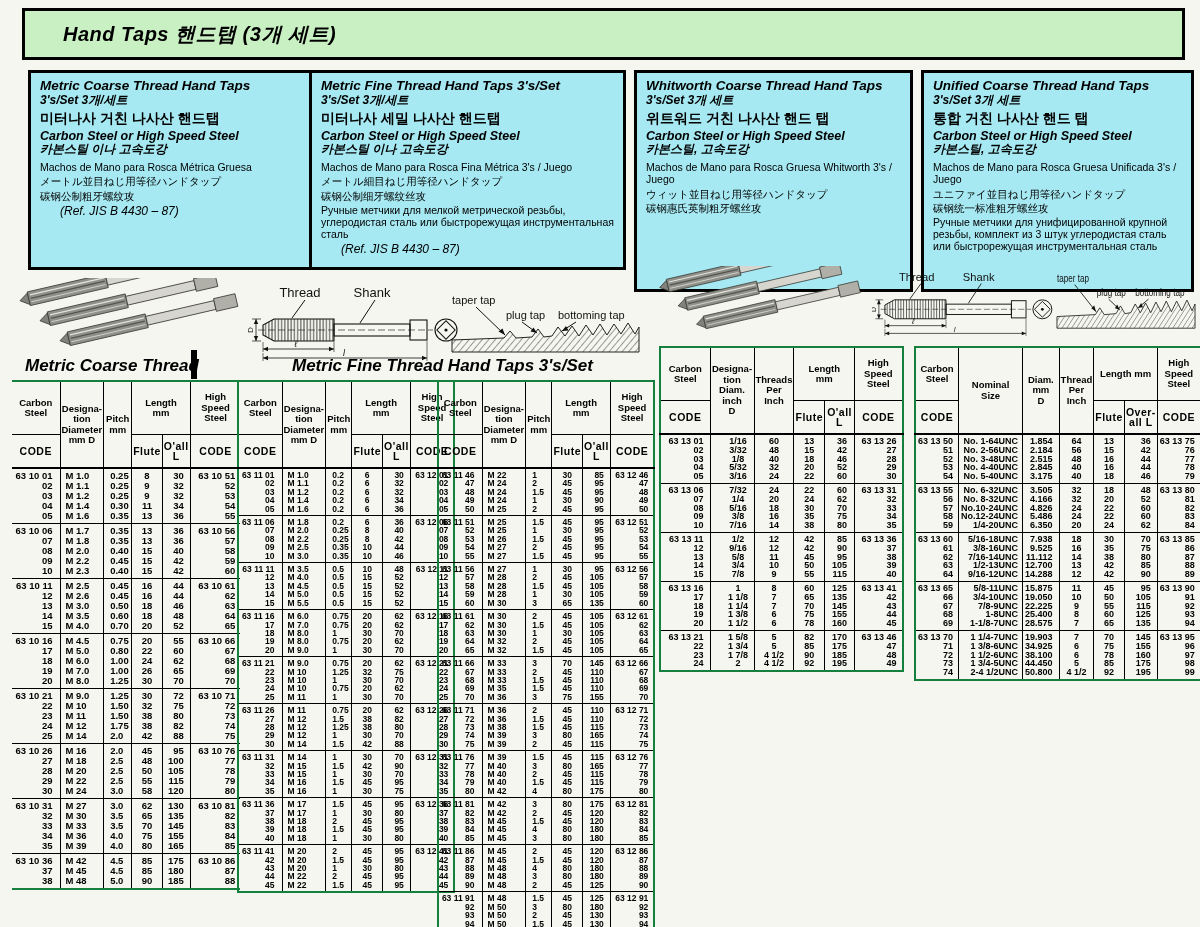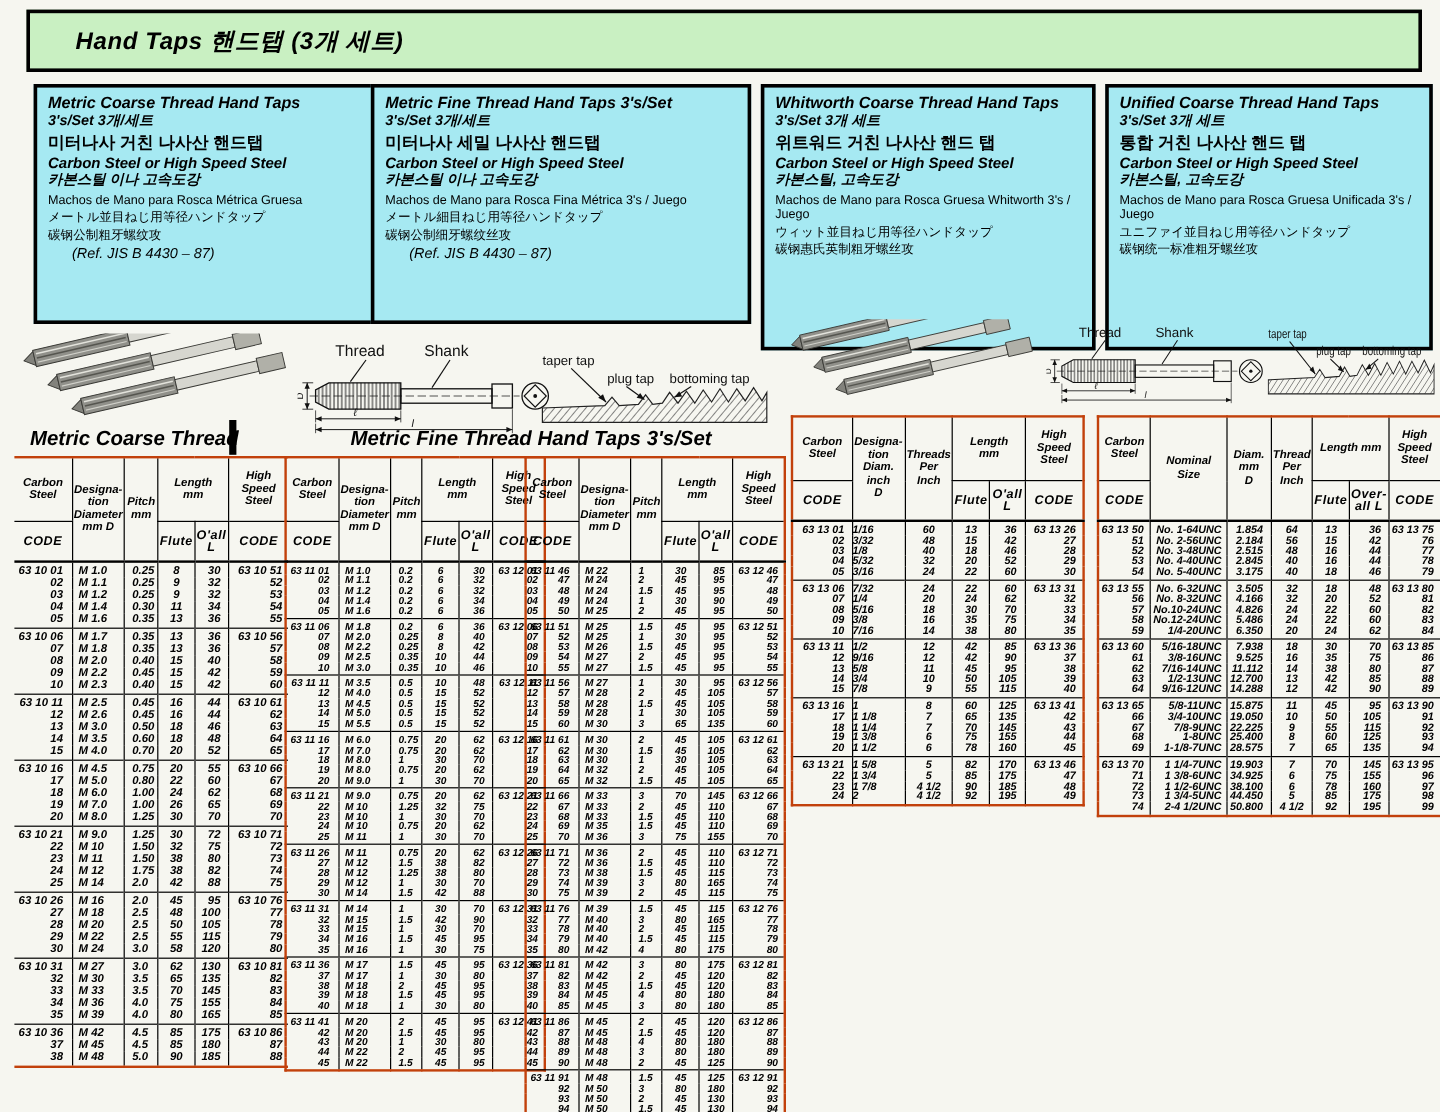--- a/index.html
+++ b/index.html
@@ -31,35 +31,35 @@
   .spec thead tr:first-child th{height:50px;}
   .spec thead tr:last-child th{height:30px;font-size:10.5px;letter-spacing:.5px;}
   .spec thead tr:first-child th:not([rowspan]){border-bottom:1.3px solid #000;}
   .spec thead tr:last-child th{border-bottom:2px solid #000;}
   .spec thead th[rowspan]{border-bottom:2px solid #000;}
   .spec th + th{border-left:1.3px solid #000;}
   .spec td + td{border-left:1.3px solid #000;}
   .spec td{font-size:9px;white-space:nowrap;padding:0 2px;}
   .spec tbody tr.g-first td{border-top:1.4px solid #000;padding-top:2px;}
   .spec tbody tr.g-last td{padding-bottom:2px;}
-  .spec{border:2px solid #c2410c;font-style:italic;}
+  .spec{border:2px solid #15803d;}
   .t-coarse{border-left:none;border-right:none;}
   .t-coarse td{line-height:10px;font-size:9.5px;}
   .t-fine td{line-height:8.4px;font-size:8.5px;}
   .t-wit td{line-height:8.8px;font-size:9px;}
   .t-uni td{line-height:8.8px;font-size:9px;}
   
   .t-metric .c0{text-align:right;padding-right:7px;}
   .t-metric .c1{text-align:left;padding-left:5px;}
   .t-metric .c2{text-align:left;padding-left:6px;}
   .t-metric .c3{text-align:center;}
   .t-metric .c4{text-align:right;padding-right:6px;}
   .t-metric .c5{text-align:right;padding-right:5px;}
   .t-wit .c0{text-align:right;padding-right:6px;}
-  .t-wit .c1{text-align:left;padding-left:0;}
+  .t-wit .c1{text-align:center;padding-left:14px;}
   .t-wit .c2{text-align:center;}
   .t-wit .c3{text-align:center;}
   .t-wit .c4{text-align:right;padding-right:7px;}
   .t-wit .c5{text-align:right;padding-right:5px;}
   .t-uni .c0{text-align:right;padding-right:5px;}
   .t-uni .c1{text-align:right;padding-right:4px;}
   .t-uni .c2{text-align:right;padding-right:6px;}
   .t-uni .c3{text-align:center;}
   .t-uni .c4{text-align:center;}
   .t-uni .c5{text-align:right;padding-right:6px;}
@@ -89,20 +89,21 @@
 
   <div class="ibox" style="left:309px;top:70px;width:317px;height:200px;">
     <div class="ib-title">Metric Fine Thread Hand Taps 3's/Set</div>
     <div class="ib-sub">3's/Set  3개/세트</div>
     <div class="ib-kr">미터나사 세밀 나사산 핸드탭</div>
     <div class="ib-steel">Carbon Steel or High Speed Steel</div>
     <div class="ib-steelkr">카본스틸 이나 고속도강</div>
     <div class="ib-sm">Machos de Mano para Rosca Fina Métrica 3's / Juego</div>
     <div class="ib-sm">メートル細目ねじ用等径ハンドタップ</div>
     <div class="ib-sm">碳钢公制细牙螺纹丝攻</div>
+    <div class="ib-sm">Ручные метчики для мелкой метрической резьбы, углеродистая сталь или быстрорежущая инструментальная сталь</div>
     <div class="ib-ref">(Ref. JIS B 4430 – 87)</div>
   </div>
 
   <div class="ibox" style="left:634px;top:70px;width:279px;height:222px;">
     <div class="ib-title">Whitworth Coarse Thread Hand Taps</div>
     <div class="ib-sub">3's/Set  3개 세트</div>
     <div class="ib-kr">위트워드 거친 나사산 핸드 탭</div>
     <div class="ib-steel">Carbon Steel or High Speed Steel</div>
     <div class="ib-steelkr">카본스틸, 고속도강</div>
     <div class="ib-sm">Machos de Mano para Rosca Gruesa Whitworth 3's / Juego</div>
@@ -112,20 +113,21 @@
 
   <div class="ibox" style="left:921px;top:70px;width:273px;height:222px;">
     <div class="ib-title">Unified Coarse Thread Hand Taps</div>
     <div class="ib-sub">3's/Set  3개 세트</div>
     <div class="ib-kr">통합 거친 나사산 핸드 탭</div>
     <div class="ib-steel">Carbon Steel or High Speed Steel</div>
     <div class="ib-steelkr">카본스틸, 고속도강</div>
     <div class="ib-sm">Machos de Mano para Rosca Gruesa Unificada 3's / Juego</div>
     <div class="ib-sm">ユニファイ並目ねじ用等径ハンドタップ</div>
     <div class="ib-sm">碳钢统一标准粗牙螺丝攻</div>
+    <div class="ib-sm">Ручные метчики для унифицированной крупной резьбы, комплект из 3 штук углеродистая сталь или быстрорежущая инструментальная сталь</div>
   </div>
 
   <div class="fig" style="left:16px;top:278px;width:228px;height:88px;">
     <svg viewBox="0 0 228 88" width="228" height="88">
       <g transform="translate(2,14) rotate(-13)">
         <polygon points="0,9 9,3 9,15" fill="#82827c" stroke="#3a3a36" stroke-width="0.8"></polygon>
         <rect x="9" y="2" width="80" height="14" fill="#90908a" stroke="#3a3a36" stroke-width="0.8"></rect>
         <line x1="11" y1="5.5" x2="87" y2="5.5" stroke="#e3e3dc" stroke-width="1.3"></line>
         <line x1="11" y1="9" x2="87" y2="9" stroke="#55554f" stroke-width="1.3"></line>
         <line x1="11" y1="12.5" x2="87" y2="12.5" stroke="#cfcfc8" stroke-width="1"></line>

